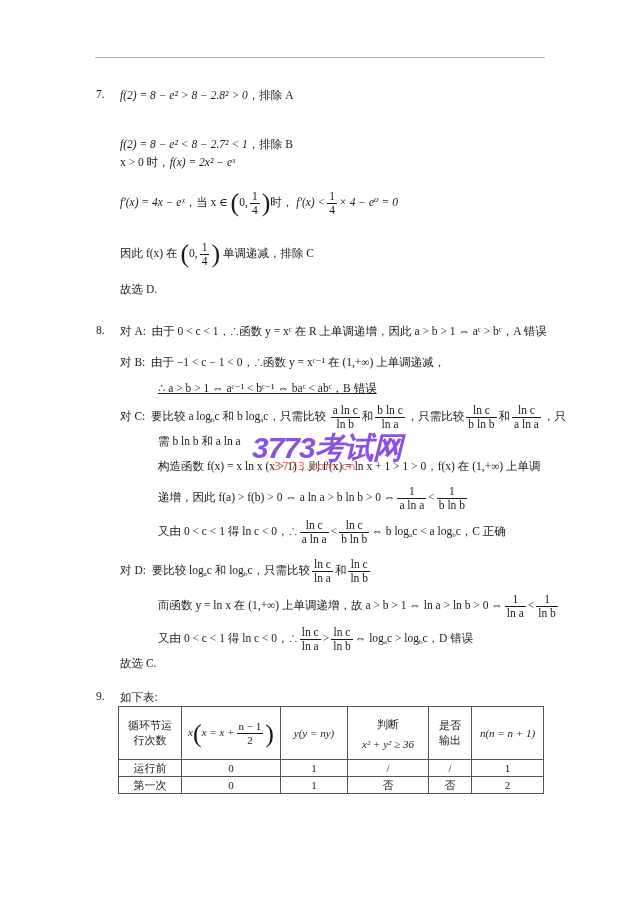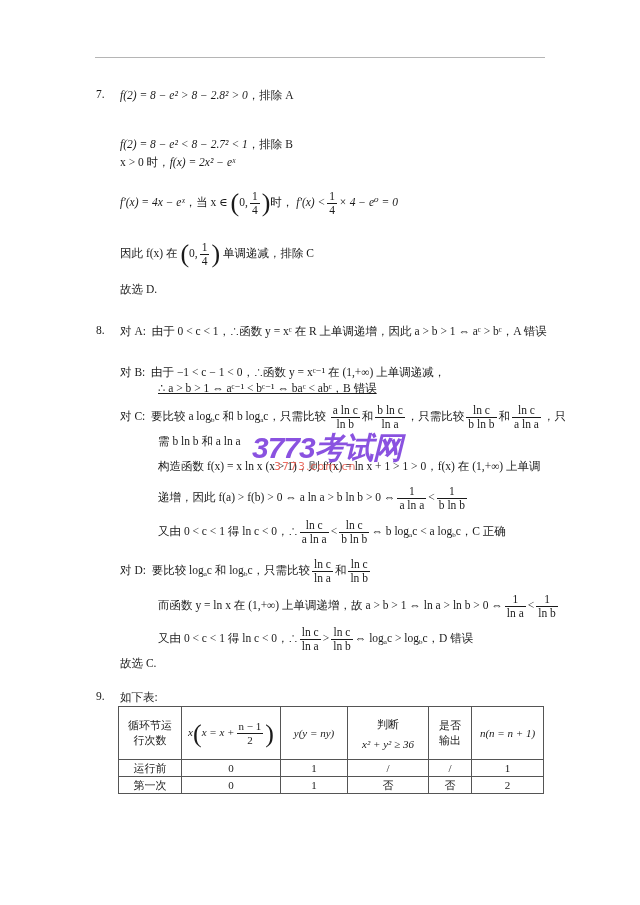--- a/index.html
+++ b/index.html
@@ -51,21 +51,21 @@
   <span>因此 f(x) 在</span>
   <span class="paren">(</span><span>0,</span><span class="frac"><span class="top">1</span><span>4</span></span><span class="paren">)</span>
   <span>单调递减，排除 C</span>
 </div>
 <div class="line" style="left:120px;top:282px;">故选 D.</div>
 
 <div class="num" style="left:96px;top:324px;">8.</div>
 <div class="line" style="left:120px;top:324px;">
   <span>对 A:</span>&nbsp;&nbsp;<span>由于 0 &lt; c &lt; 1，∴函数 y = xᶜ 在 R 上单调递增，因此 a &gt; b &gt; 1 ⇔ aᶜ &gt; bᶜ，A 错误</span>
 </div>
-<div class="line" style="left:120px;top:355px;margin-top:10px;">
+<div class="line" style="left:120px;top:355px;">
   <span>对 B:</span>&nbsp;&nbsp;<span>由于 −1 &lt; c − 1 &lt; 0，∴函数 y = xᶜ⁻¹ 在 (1,+∞) 上单调递减，</span>
 </div>
 <div class="line" style="left:158px;top:381px;text-decoration:underline;">∴ a &gt; b &gt; 1 ⇔ aᶜ⁻¹ &lt; bᶜ⁻¹ ⇔ baᶜ &lt; abᶜ，B 错误</div>
 
 <div class="line" style="left:120px;top:402px;line-height:28px;">
   <span>对 C:</span>&nbsp;&nbsp;<span>要比较 a log</span><sub>b</sub><span>c 和 b log</span><sub>a</sub><span>c，只需比较</span>
   <span class="frac"><span class="top">a ln c</span><span>ln b</span></span><span>和</span><span class="frac"><span class="top">b ln c</span><span>ln a</span></span><span>，只需比较</span><span class="frac"><span class="top">ln c</span><span>b ln b</span></span><span>和</span><span class="frac"><span class="top">ln c</span><span>a ln a</span></span><span>，只</span>
 </div>
 <div class="line" style="left:158px;top:434px;">需 b ln b 和 a ln a</div>
 <div class="line" style="left:158px;top:459px;">构造函数 f(x) = x ln x (x &gt; 1)，则 f′(x) = ln x + 1 &gt; 1 &gt; 0，f(x) 在 (1,+∞) 上单调</div>

